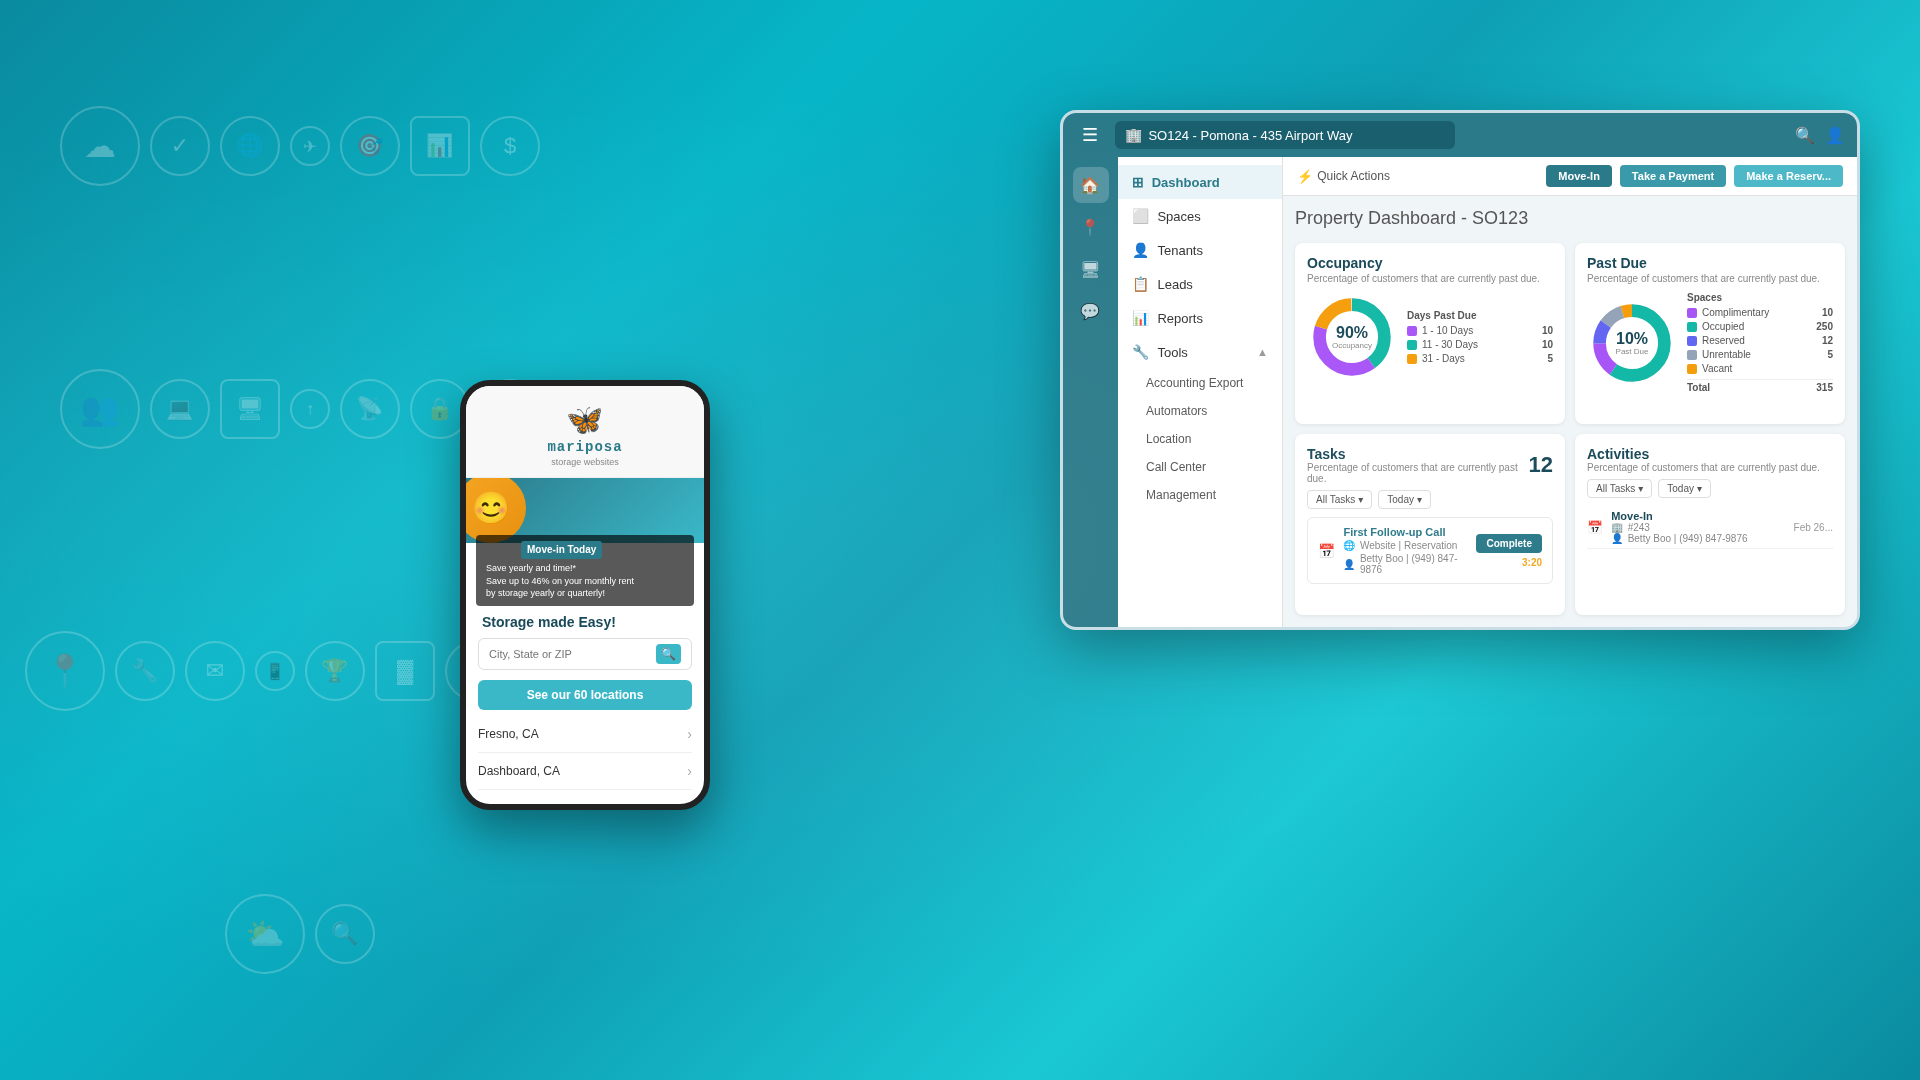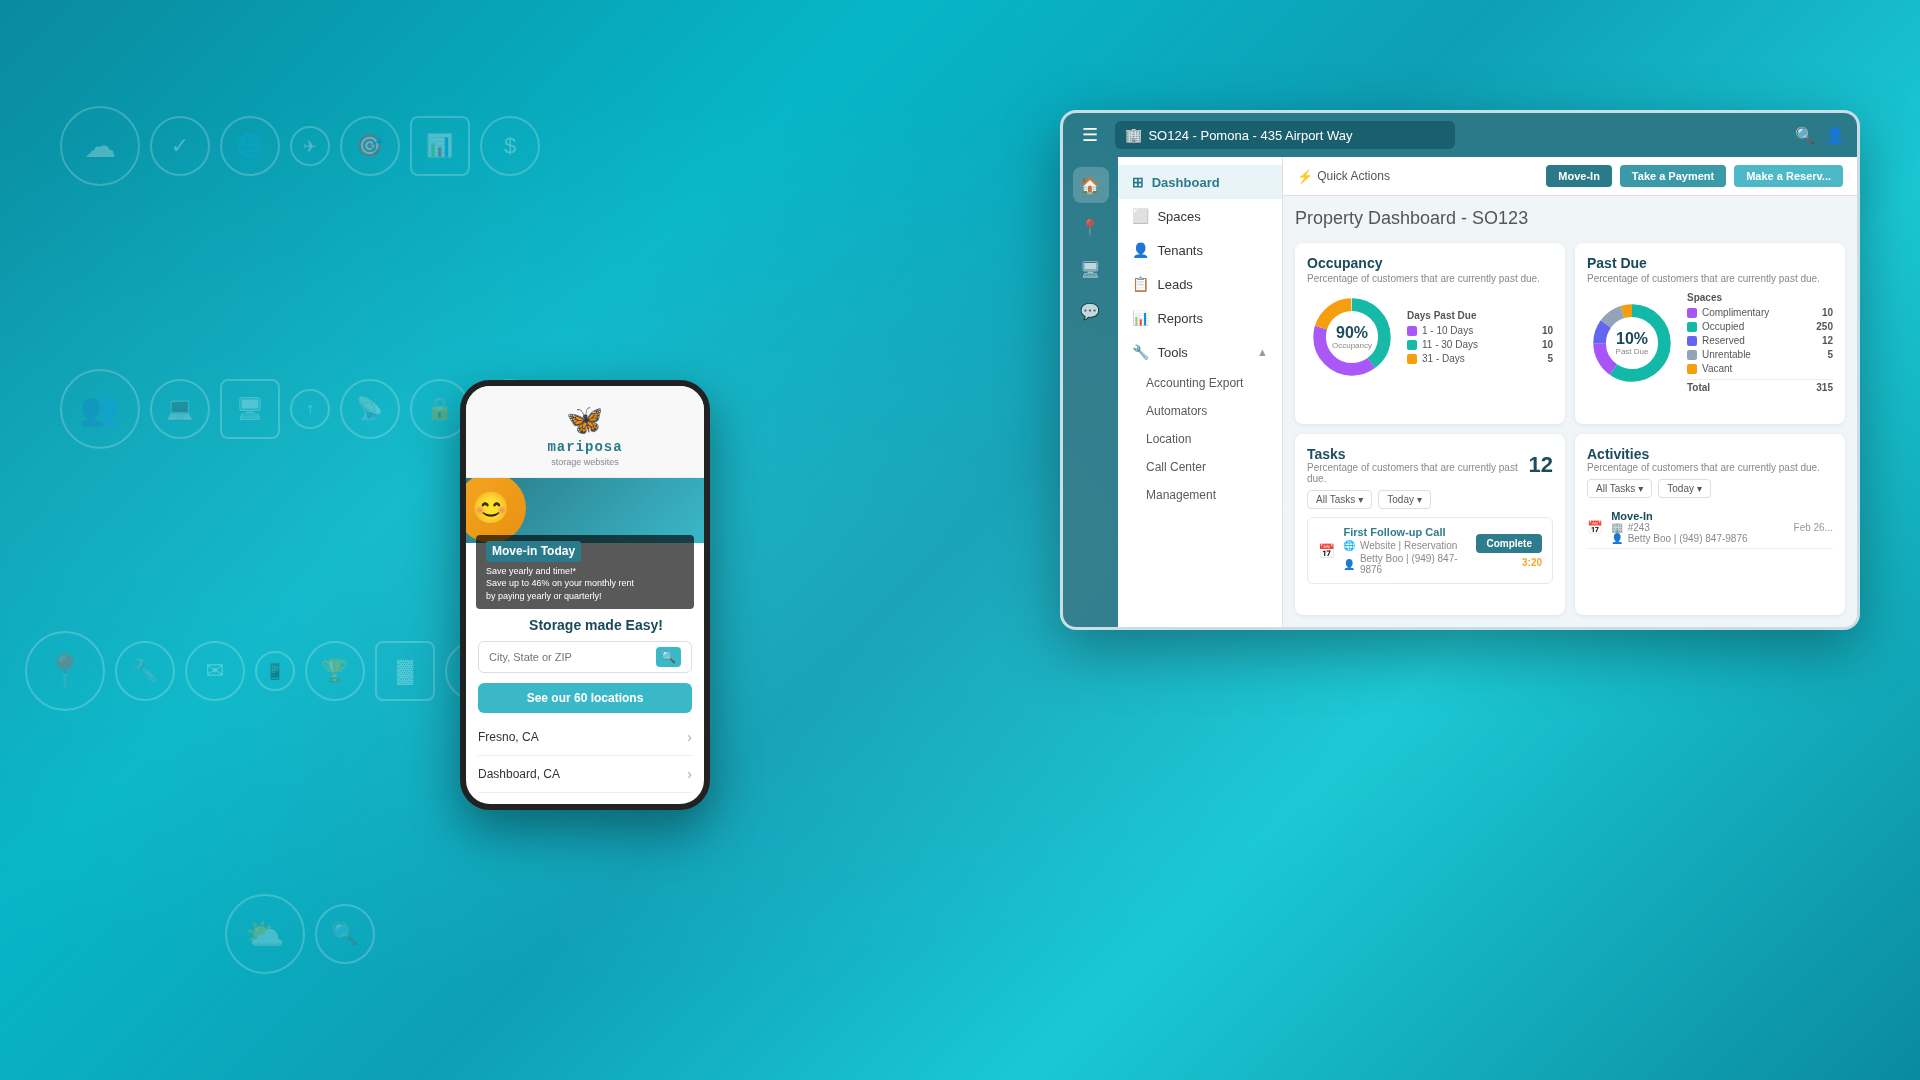--- a/index.html
+++ b/index.html
@@ -285,35 +285,35 @@
       font-size: 9px;
       line-height: 1.4;
       margin: 0 10px;
       margin-top: -8px;
       position: relative; z-index: 5;
       border-radius: 4px;
     }
     .promo-banner-label {
       background: #2b7a8a;
       color: white;
-      font-size: 12px;
+      font-size: 10px;
       font-weight: 700;
       padding: 2px 6px;
       border-radius: 3px;
       margin-bottom: 3px;
       display: inline-block;
+      margin-left: 35px;
     }
 
     .mobile-tagline {
-      text-align: center;
+      text-align: left;
       font-size: 14px;
       font-weight: 700;
       color: #1a4a5a;
       padding: 8px 16px 4px;
-      margin-left: 22px;
     }
 
     .mobile-search {
       display: flex; align-items: center;
       margin: 4px 12px;
       border: 1px solid #ddd;
       border-radius: 6px;
       padding: 5px 10px;
       background: white;
       gap: 21px;
@@ -645,21 +645,21 @@
     <div class="mobile-hero">
       <div class="hero-avatar">
         <span style="font-size:32px;">😊</span>
       </div>
     </div>
 
     <div class="promo-banner">
       <div class="promo-banner-label">Move-in Today</div>
       <div>Save yearly and time!*</div>
       <div>Save up to 46% on your monthly rent</div>
-      <div>by paying yearly or quarterly!</div>
+      <div>by storage yearly or quarterly!</div>
     </div>
 
     <div class="mobile-tagline">Storage made Easy!</div>
 
     <div class="mobile-search">
       <input class="mobile-search-input" readonly="" placeholder="City, State or ZIP" style="">
       <span style="background:#3ab8c8;color:white;padding:3px 5px;border-radius:4px;font-size:12px;">🔍</span>
     </div>
 
     <div class="mobile-cta">See our 60 locations</div>

